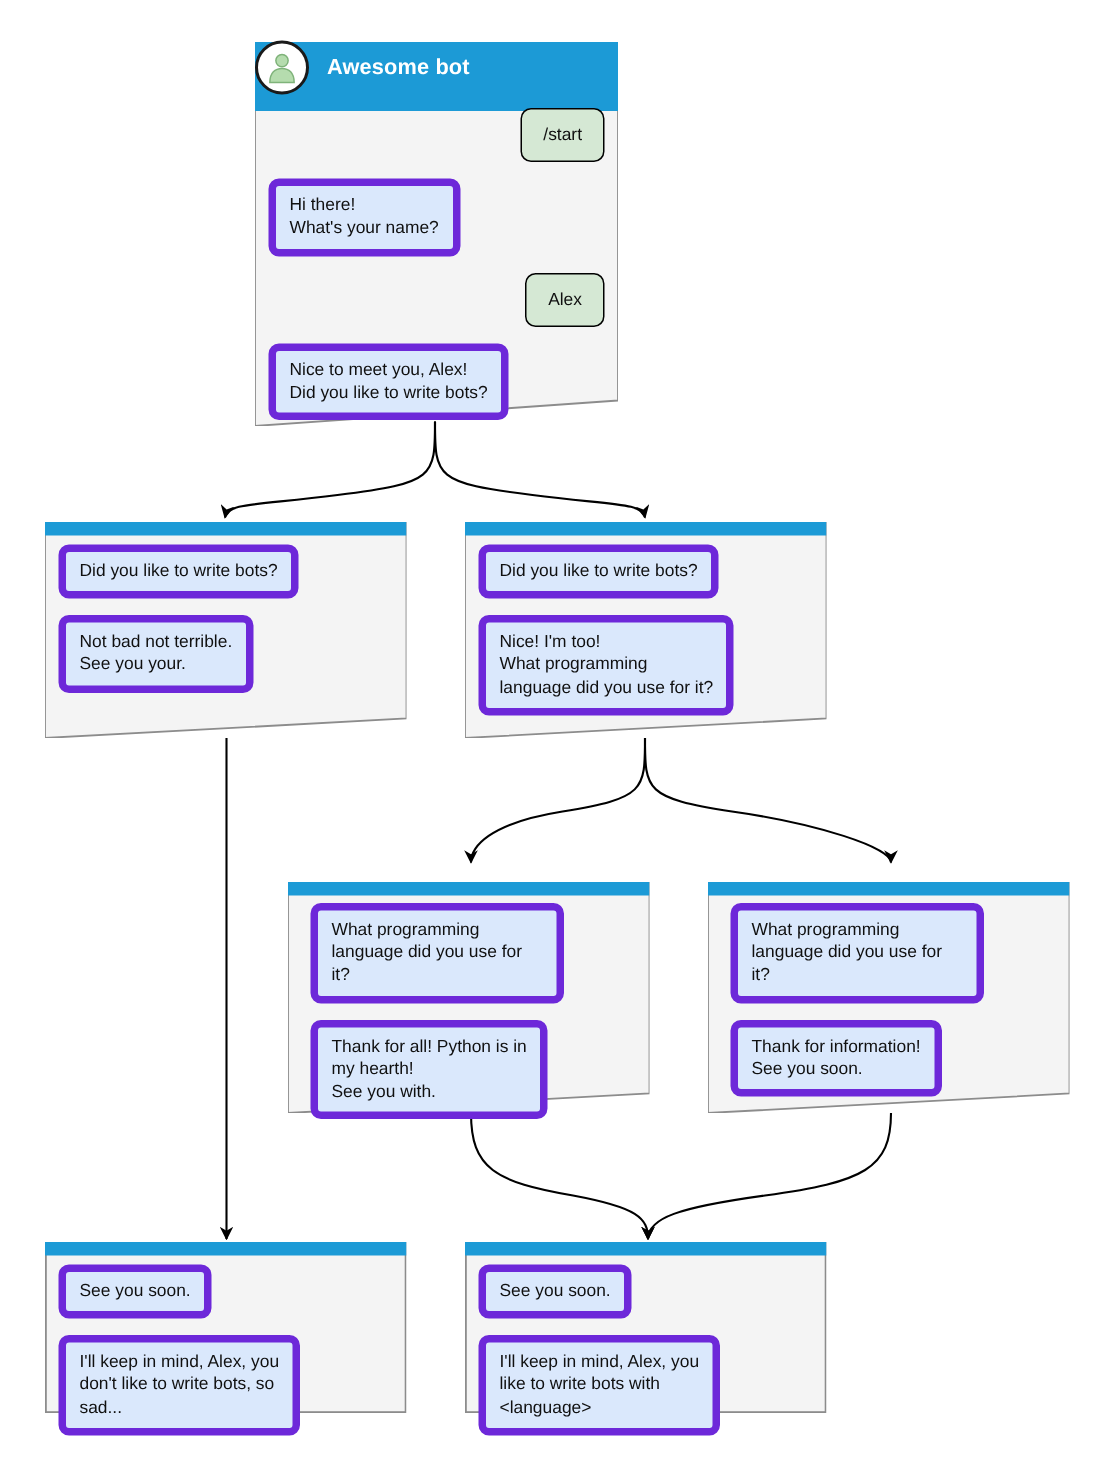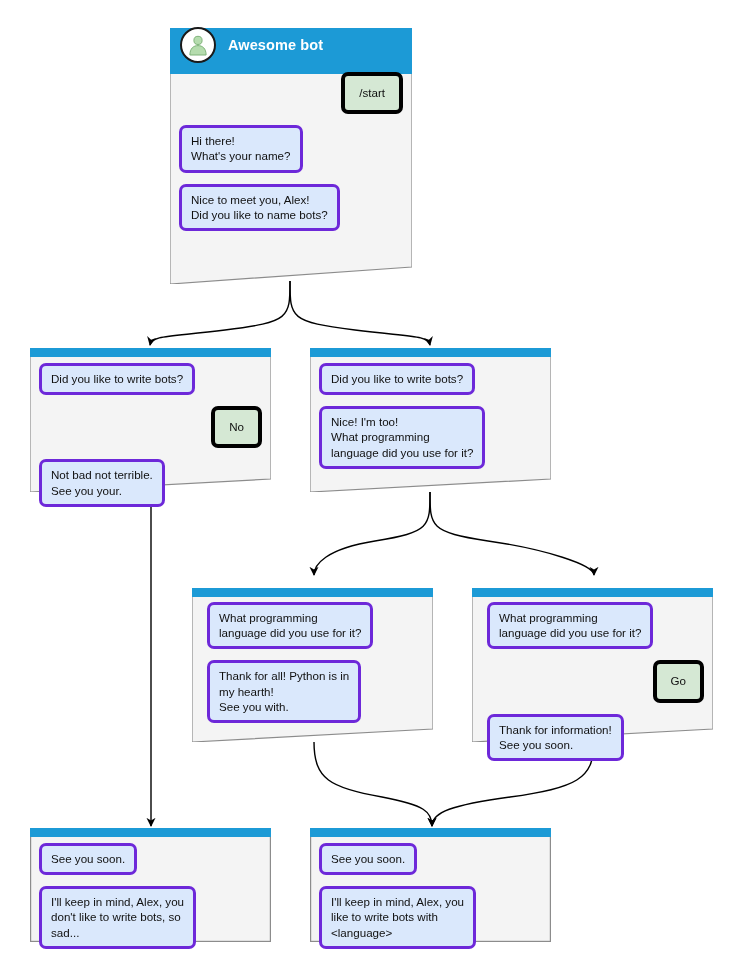--- a/index.html
+++ b/index.html
@@ -46,21 +46,20 @@
     width: 100%;
     height: 100%;
     box-sizing: border-box;
   }
   
   .root-header {
     position: relative;
     height: 34px;
     display: flex;
     align-items: center;
-    padding-left: 10px;
     box-sizing: border-box;
   }
   .avatar {
     width: 36px;
     height: 36px;
     border-radius: 50%;
     background: #ffffff;
     border: 2px solid #1a1a1a;
     box-sizing: border-box;
     display: flex;
@@ -99,25 +98,25 @@
     padding: 5px 9px 6px 9px;
     font-size: 11.6px;
     line-height: 15.2px;
     color: #101010;
     box-sizing: border-box;
     white-space: pre-line;
     max-width: 78%;
   }
   .bubble.bot {
     background: #dae8fc;
-    border: 3px solid #6d28d9;
+    border: 5px solid #6d28d9;
   }
   .bubble.user {
     background: #d5e8d4;
-    border: 4px solid #000000;
+    border: 1px solid #000000;
     padding: 9px 13px 10px 13px;
     text-align: right;
   }
   .bubble.user.wide { padding-left: 14px; padding-right: 14px; }
 </style>
 </head>
 <body>
 
 <div id="canvas">
 
@@ -159,42 +158,42 @@
         <div class="root-title">Awesome bot</div>
       </div>
       <div class="chat">
         <div class="msg-row right">
           <div class="bubble user wide">/start</div>
         </div>
         <div class="msg-row left">
           <div class="bubble bot">Hi there!
 What's your name?</div>
         </div>
+        <div class="msg-row right">
+          <div class="bubble user wide">Alex</div>
+        </div>
         <div class="msg-row left">
           <div class="bubble bot">Nice to meet you, Alex!
-Did you like to name bots?</div>
+Did you like to write bots?</div>
         </div>
       </div>
     </div>
   </div>
 
   <div class="node" id="node-no" style="left:30px; top:348px; width:241px; height:144px;">
     <svg class="node-shape" viewBox="0 0 241 144" preserveAspectRatio="none">
       <polygon points="0,0 241,0 241,131 0,144" fill="#f4f4f4" stroke="#8c8c8c" stroke-width="1.2"></polygon>
       <rect x="0" y="0" width="241" height="9" fill="#1c9ad6"></rect>
     </svg>
     <div class="node-content">
       <div class="sub-header"></div>
       <div class="chat" style="padding-top:6px;">
         <div class="msg-row left">
           <div class="bubble bot">Did you like to write bots?</div>
         </div>
-        <div class="msg-row right">
-          <div class="bubble user wide">No</div>
-        </div>
         <div class="msg-row left">
           <div class="bubble bot">Not bad not terrible.
 See you your.</div>
         </div>
       </div>
     </div>
   </div>
 
   <div class="node" id="node-yes" style="left:310px; top:348px; width:241px; height:144px;">
     <svg class="node-shape" viewBox="0 0 241 144" preserveAspectRatio="none">
@@ -242,23 +241,20 @@
       <polygon points="0,0 241,0 241,141 0,154" fill="#f4f4f4" stroke="#8c8c8c" stroke-width="1.2"></polygon>
       <rect x="0" y="0" width="241" height="9" fill="#1c9ad6"></rect>
     </svg>
     <div class="node-content">
       <div class="sub-header"></div>
       <div class="chat" style="padding-top:5px; padding-left:15px;">
         <div class="msg-row left">
           <div class="bubble bot">What programming
 language did you use for it?</div>
         </div>
-        <div class="msg-row right">
-          <div class="bubble user wide">Go</div>
-        </div>
         <div class="msg-row left">
           <div class="bubble bot">Thank for information!
 See you soon.</div>
         </div>
       </div>
     </div>
   </div>
 
   <div class="node" id="node-end-sad" style="left:30px; top:828px; width:241px; height:114px;">
     <svg class="node-shape" viewBox="0 0 241 114" preserveAspectRatio="none">

